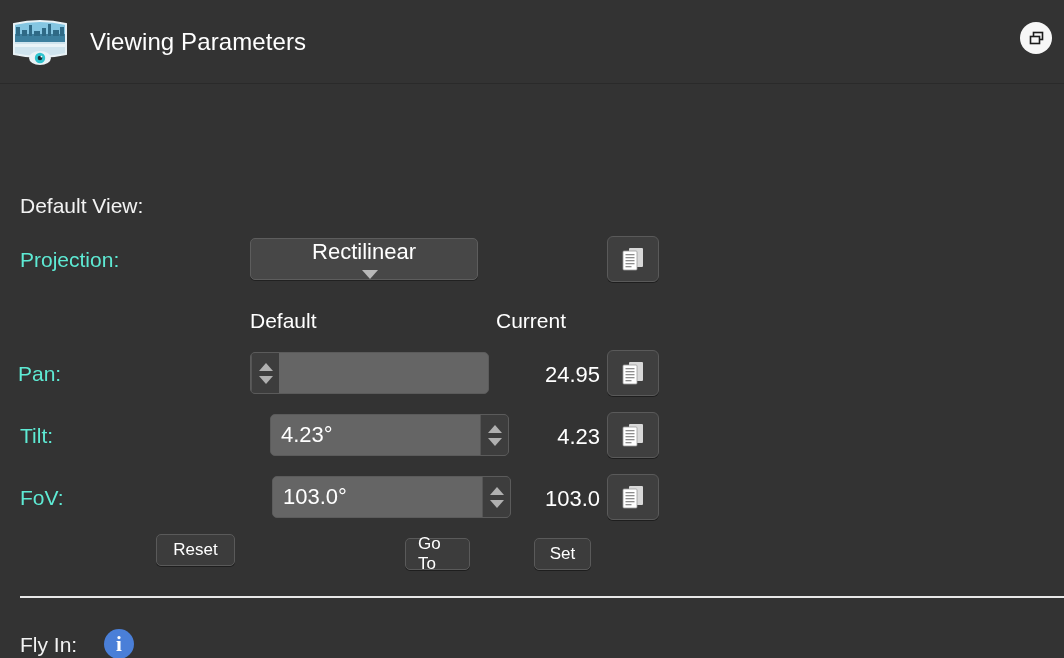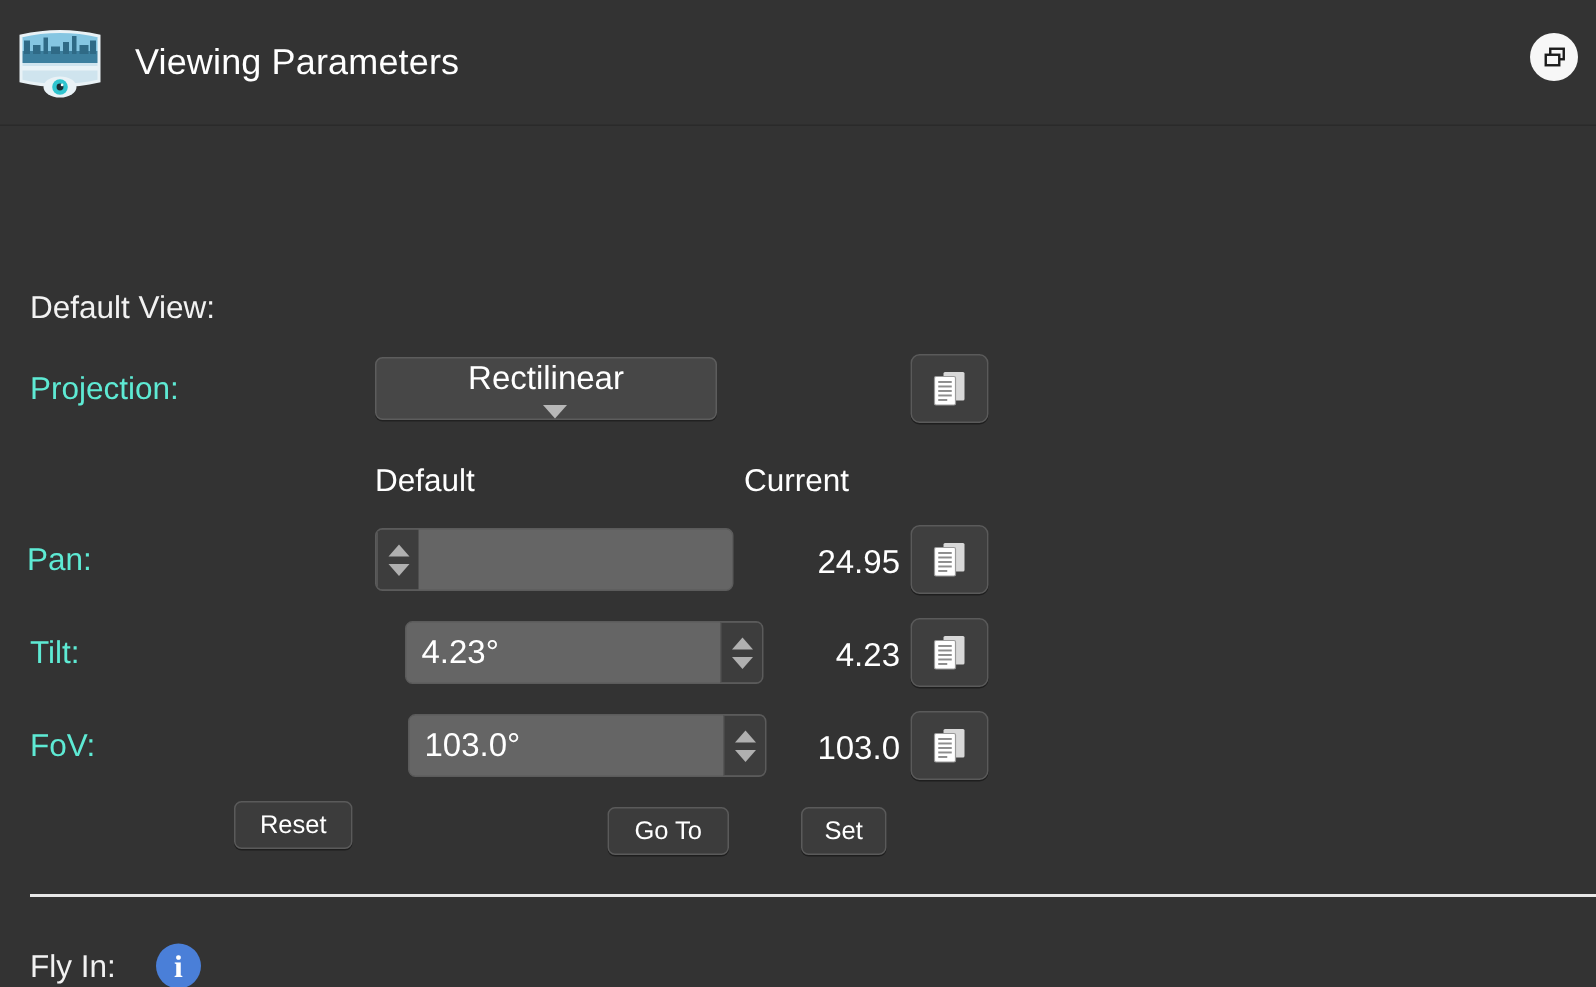--- a/index.html
+++ b/index.html
@@ -375,21 +375,21 @@
           <rect x="4.5" y="8" width="9" height="1.3"></rect>
           <rect x="4.5" y="11" width="9" height="1.3"></rect>
           <rect x="4.5" y="14" width="9" height="1.3"></rect>
           <rect x="4.5" y="17" width="9" height="1.3"></rect>
           <rect x="4.5" y="20" width="6" height="1.3"></rect>
         </g>
       </svg>
     </div>
 
     <div class="btn" style="left:156px; top:450px; width:79px;">Reset</div>
-    <div class="btn" style="left:405px; top:454px; width:81px;">Go To</div>
+    <div class="btn" style="left:405px; top:454px; width:65px;">Go To</div>
     <div class="btn" style="left:534px; top:454px; width:57px;">Set</div>
 
     <div class="divider" style="top:512px;"></div>
 
     <div class="section-label" style="top:549px;">Fly In:</div>
 
     <div class="info-icon" style="left:104px; top:545px;">
       <span>i</span>
     </div>
 

